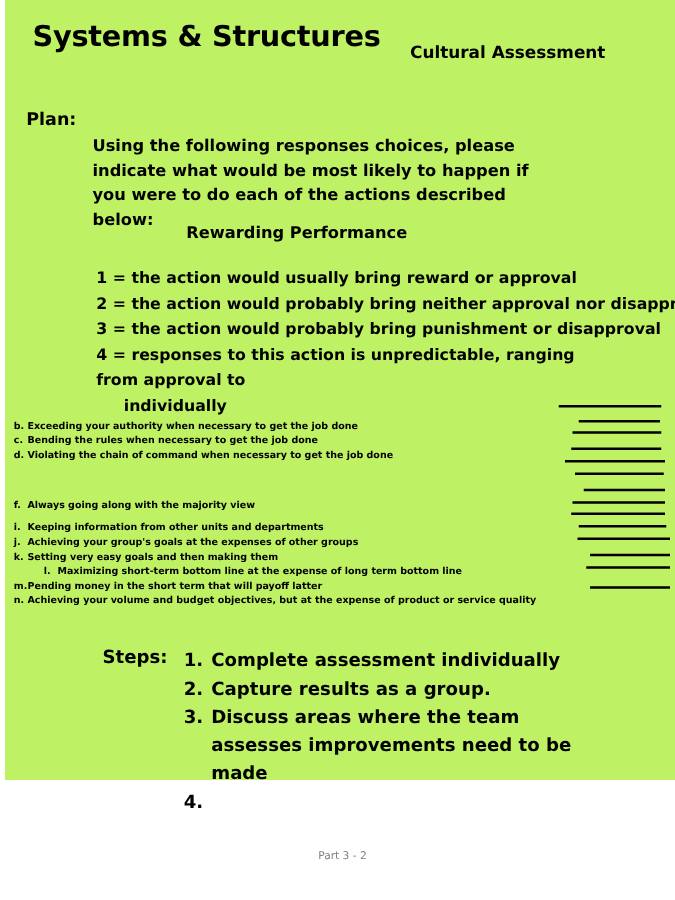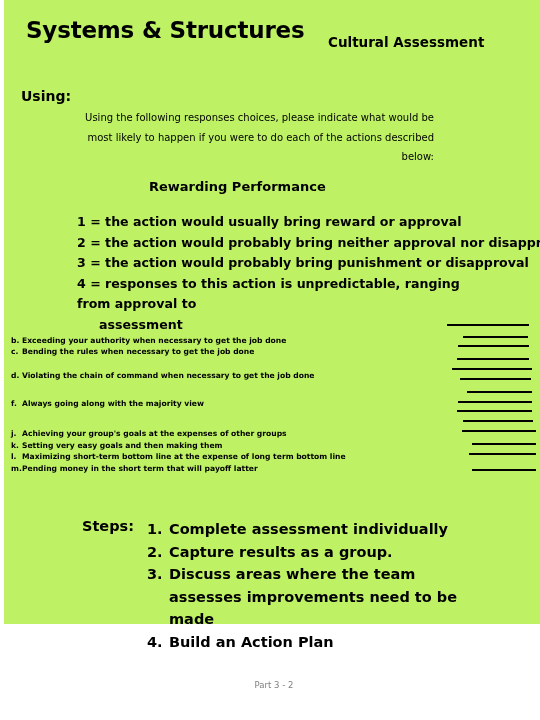--- a/index.html
+++ b/index.html
@@ -49,24 +49,23 @@
     left: 17px;
     top: 88px;
     font-size: 14px;
     font-weight: bold;
   }
   #tool-instructions {
     position: absolute;
     left: 70px;
     top: 108px;
     width: 360px;
-    font-size: 10px;
-    font-weight: normal;
+    font-size: 13px;
+    font-weight: bold;
     line-height: 19.5px;
-    text-align: right;
   }
   #section-heading {
     position: absolute;
     left: 145px;
     top: 179px;
     font-size: 13px;
     font-weight: bold;
     white-space: nowrap;
   }
 
@@ -166,21 +165,21 @@
 </style>
 </head>
 <body>
 
 <div class="slide">
 
   <div id="slide-title">Systems &amp; Structures</div>
 
   <div id="slide-subtitle">Cultural Assessment</div>
 
-  <div id="tool-label">Using:</div>
+  <div id="tool-label">Plan:</div>
 
   <div id="tool-instructions">Using the following responses choices, please indicate what would be most likely to happen if you were to do each of the actions described below:</div>
 
   <div id="section-heading">Rewarding Performance</div>
 
   <div id="scale-list">
     <div class="scale-row">
       <span>1</span>
       <span>=</span>
       <span>the action would usually bring reward or approval</span>
@@ -192,33 +191,35 @@
     </div>
     <div class="scale-row">
       <span>3</span>
       <span>=</span>
       <span>the action would probably bring punishment or disapproval</span>
     </div>
     <div class="scale-row wrap">
       <span>4</span>
       <span>=</span>
       <span>responses to this action is unpredictable, ranging from approval to</span>
-      <span class="scale-cont">assessment</span>
+      <span class="scale-cont">individually</span>
     </div>
   </div>
 
   <div id="items-area">
       <div class="item-row" style="top: 14.65px;"><span class="item-letter">b.</span><span>Exceeding your authority when necessary to get the job done</span></div>
       <div class="item-row" style="top: 26.3px;"><span class="item-letter">c.</span><span>Bending the rules when necessary to get the job done</span></div>
-      <div class="item-row" style="top: 37.95px; margin-top: 12px;"><span class="item-letter">d.</span><span>Violating the chain of command when necessary to get the job done</span></div>
+      <div class="item-row" style="top: 37.95px;"><span class="item-letter">d.</span><span>Violating the chain of command when necessary to get the job done</span></div>
       <div class="item-row" style="top: 61.25px; margin-top: 17px;"><span class="item-letter">f.</span><span>Always going along with the majority view</span></div>
+      <div class="item-row" style="top: 96.2px;"><span class="item-letter">i.</span><span>Keeping information from other units and departments</span></div>
       <div class="item-row" style="top: 107.85px;"><span class="item-letter">j.</span><span>Achieving your group's goals at the expenses of other groups</span></div>
       <div class="item-row" style="top: 119.5px;"><span class="item-letter">k.</span><span>Setting very easy goals and then making them</span></div>
-      <div class="item-row" style="top: 131.15px;"><span class="item-letter">l.</span><span>Maximizing short-term bottom line at the expense of long term bottom line</span></div>
+      <div class="item-row" style="top: 131.15px; margin-left: 24px;"><span class="item-letter">l.</span><span>Maximizing short-term bottom line at the expense of long term bottom line</span></div>
       <div class="item-row" style="top: 142.8px;"><span class="item-letter">m.</span><span>Pending money in the short term that will payoff latter</span></div>
+      <div class="item-row" style="top: 154.45px;"><span class="item-letter">n.</span><span>Achieving your volume and budget objectives, but at the expense of product or service quality</span></div>
       <div class="ans-line" style="left: 443px; top: 4px; width: 82px;"></div>
       <div class="ans-line" style="left: 459px; top: 16px; width: 65px;"></div>
       <div class="ans-line" style="left: 454px; top: 25px; width: 71px;"></div>
       <div class="ans-line" style="left: 453px; top: 38px; width: 72px;"></div>
       <div class="ans-line" style="left: 448px; top: 48px; width: 80px;"></div>
       <div class="ans-line" style="left: 456px; top: 58px; width: 71px;"></div>
       <div class="ans-line" style="left: 463px; top: 71px; width: 65px;"></div>
       <div class="ans-line" style="left: 454px; top: 81px; width: 74px;"></div>
       <div class="ans-line" style="left: 453px; top: 90px; width: 75px;"></div>
       <div class="ans-line" style="left: 459px; top: 100px; width: 70px;"></div>
@@ -238,20 +239,19 @@
       <div class="step-row">
         <span class="step-num">2.</span>
         <span>Capture results as a group.</span>
       </div>
       <div class="step-row">
         <span class="step-num">3.</span>
         <span>Discuss areas where the team assesses improvements need to be made</span>
       </div>
       <div class="step-row">
         <span class="step-num">4.</span>
-        <span>Build an Action Plan</span>
       </div>
     </div>
   </div>
 
   <div id="footer-note">Part 3 - 2</div>
 
 </div>
 
 </body></html>

